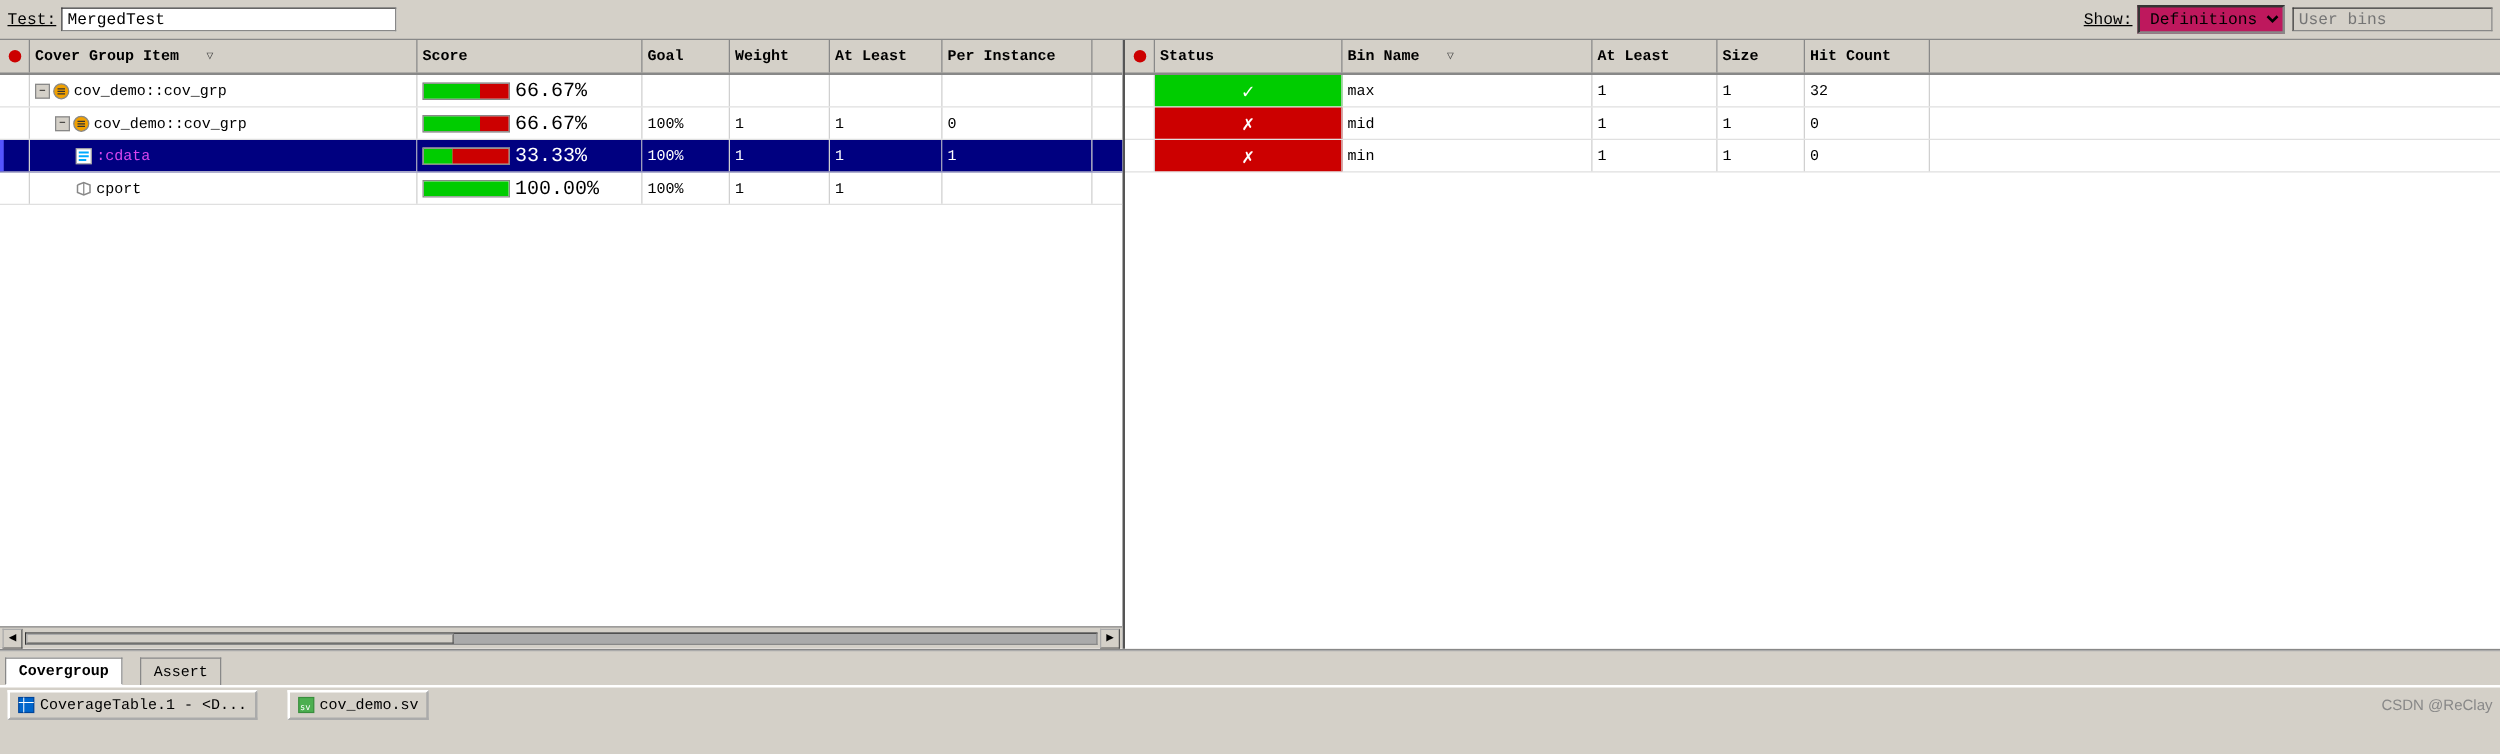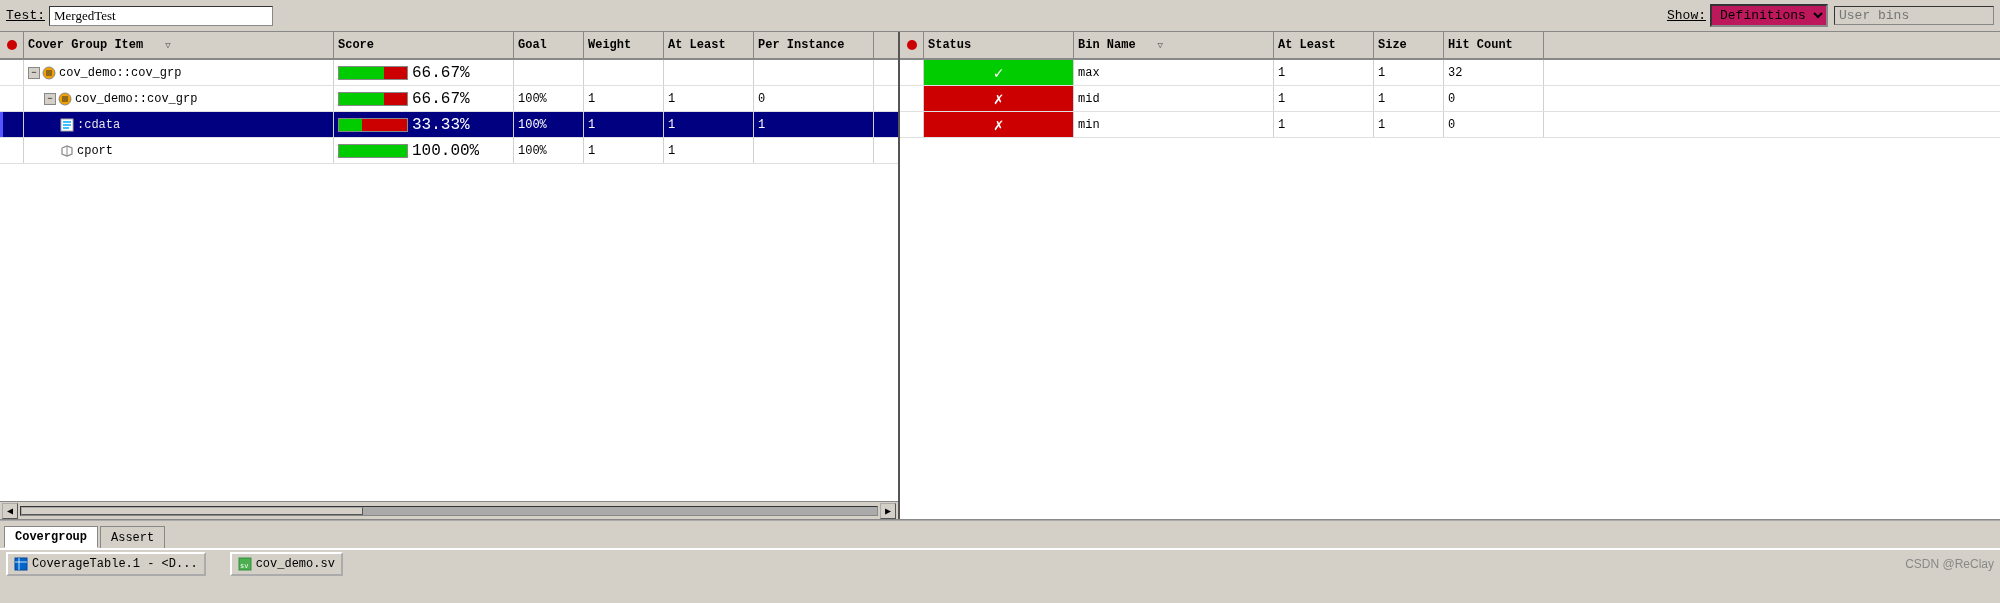--- a/index.html
+++ b/index.html
@@ -22,23 +22,23 @@
     }
     .top-bar-label {
       font-size: 13px;
       text-decoration: underline;
       margin-right: 4px;
     }
     .top-bar-input {
       border: 1px inset #888;
       background: #fff;
       padding: 1px 4px;
-      font-family: Liberation Serif, serif;
+      font-family: Liberation Mono, monospace;
       font-size: 13px;
-      width: 224px;
+      width: 268px;
     }
     .top-bar-spacer { flex: 1; }
     .show-label {
       font-size: 13px;
       text-decoration: underline;
       margin-right: 4px;
     }
     .show-select {
       font-family: 'Courier New', monospace;
       font-size: 13px;
@@ -204,21 +204,21 @@
       height: 28px;
       padding-left: 4px;
     }
     .tab {
       padding: 2px 10px;
       border: 1px solid #888;
       border-bottom: none;
       background: #d4d0c8;
       font-size: 12px;
       cursor: pointer;
-      margin-right: 2px;
+      margin-right: 14px;
       height: 22px;
       display: flex;
       align-items: center;
     }
     .tab.active {
       background: #fff;
       border-bottom: 1px solid #fff;
       font-weight: bold;
     }
 
@@ -368,21 +368,21 @@
           </div>
         </div>
         <div class="td-cell lh-goal">100%</div>
         <div class="td-cell lh-weight">1</div>
         <div class="td-cell lh-atleast">1</div>
         <div class="td-cell lh-perinstance">0</div>
       </div>
 
       <div class="table-row selected" style="position:relative;">
         <div class="td-cell lh-indicator" style="background:#000080;border-left:3px solid #5555ff;"></div>
-        <div class="td-cell lh-name" style="color:#e5e5e5;">
+        <div class="td-cell lh-name" style="color:#d946ef;">
           <span style="width:32px;display:inline-block;flex-shrink:0"></span>
           <svg width="14" height="14" style="margin-right:3px;flex-shrink:0">
             <rect x="1" y="1" width="12" height="12" fill="#fff" stroke="#aaa" stroke-width="1"></rect>
             <line x1="3" y1="4" x2="11" y2="4" stroke="#00aaff" stroke-width="1.5"></line>
             <line x1="3" y1="7" x2="11" y2="7" stroke="#00aaff" stroke-width="1.5"></line>
             <line x1="3" y1="10" x2="9" y2="10" stroke="#00aaff" stroke-width="1.5"></line>
           </svg>
           <span>:cdata</span>
         </div>
         <div class="td-cell lh-score" style="background:#000080;">

